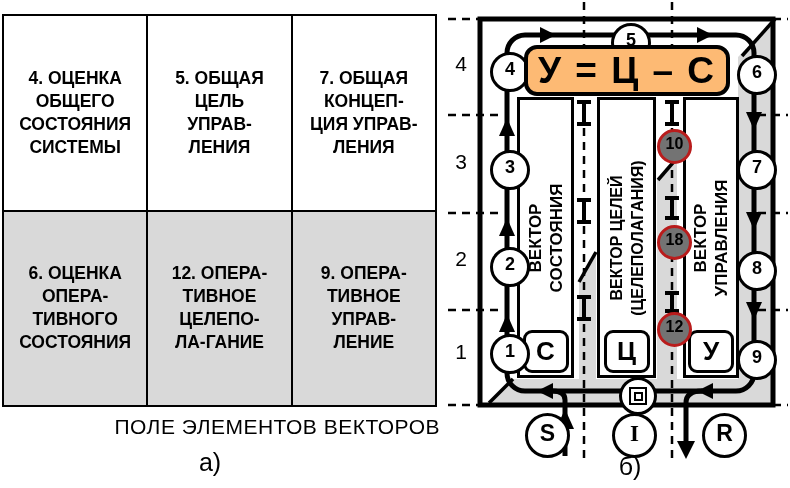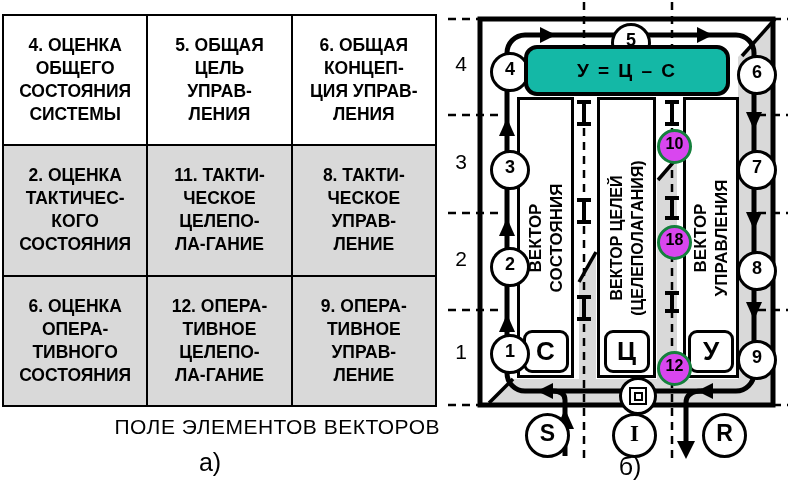--- a/index.html
+++ b/index.html
@@ -16,36 +16,36 @@
   tr.r-gray td{background:#d9d9d9;}
   .tbl-caption{position:absolute;left:0;top:415px;width:440px;text-align:right;
                font-size:21px;letter-spacing:.5px;}
   .fig-label{position:absolute;font-size:25px;}
   #label-a{left:150px;top:448px;width:120px;text-align:center;}
   
   #fig-b{position:absolute;left:440px;top:0;width:350px;height:488px;}
   #fig-b svg{position:absolute;left:0;top:0;}
   .abs{position:absolute;}
   .scale-num{width:26px;text-align:center;font-size:21px;z-index:4;}
-  .formula-box{left:84px;top:45px;width:198px;height:43px;background:#14b8a6;
+  .formula-box{left:84px;top:45px;width:198px;height:43px;background:#fdba74;
                border:4px solid #000;border-radius:13px;z-index:6;
-               text-align:center;font-weight:bold;font-size:19px;line-height:44px;
+               text-align:center;font-weight:bold;font-size:37px;line-height:44px;
                letter-spacing:2px;}
   .col{background:#fff;border:3px solid #000;z-index:3;top:97px;height:275px;}
   .col-title{position:absolute;left:50%;top:50%;
              transform:translate(-50%,-50%) rotate(-90deg);
              white-space:pre-line;text-align:center;font-weight:bold;font-size:17px;
              line-height:21px;}
   .letter-box{position:absolute;left:50%;bottom:2px;transform:translateX(-50%);
               width:40px;height:37px;background:#fff;border:3.5px solid #000;
               border-radius:9px;text-align:center;font-weight:bold;font-size:26px;
               line-height:37px;}
   .node{width:34px;height:34px;background:#fff;border:3px solid #000;border-radius:50%;
         text-align:center;font-weight:bold;font-size:18px;line-height:29px;z-index:5;}
-  .node-sm{width:29px;height:29px;background:#d946ef;border:3px solid #15803d;border-radius:50%;
+  .node-sm{width:29px;height:29px;background:#737373;border:3px solid #b91c1c;border-radius:50%;
         text-align:center;font-weight:bold;font-size:16px;line-height:24px;z-index:5;}
   .node5{z-index:5;}
   .io{width:39px;height:39px;background:#fff;border:3.5px solid #000;border-radius:50%;
       text-align:center;font-weight:bold;font-size:23px;line-height:35px;z-index:5;}
   .io-serif{font-family:"Liberation Serif",serif;}
   .target{left:179px;top:377px;width:32px;height:32px;background:#fff;border:3px solid #000;
           border-radius:50%;z-index:6;display:flex;align-items:center;justify-content:center;}
   .target .sq1{width:14px;height:14px;border:2.5px solid #000;
                display:flex;align-items:center;justify-content:center;}
   .target .sq2{width:5px;height:5px;border:2px solid #000;}
@@ -61,38 +61,24 @@
       <tbody>
           <tr class="r-white">
         <td>4. ОЦЕНКА
 ОБЩЕГО
 СОСТОЯНИЯ
 СИСТЕМЫ</td>
         <td>5. ОБЩАЯ
 ЦЕЛЬ
 УПРАВ-
 ЛЕНИЯ</td>
-        <td>6. ОБЩАЯ
+        <td>7. ОБЩАЯ
 КОНЦЕП-
 ЦИЯ УПРАВ-
 ЛЕНИЯ</td>
-      </tr>
-      <tr class="r-gray">
-        <td>2. ОЦЕНКА
-ТАКТИЧЕС-
-КОГО
-СОСТОЯНИЯ</td>
-        <td>11. ТАКТИ-
-ЧЕСКОЕ
-ЦЕЛЕПО-
-ЛА-ГАНИЕ</td>
-        <td>8. ТАКТИ-
-ЧЕСКОЕ
-УПРАВ-
-ЛЕНИЕ</td>
       </tr>
       <tr class="r-gray">
         <td>6. ОЦЕНКА
 ОПЕРА-
 ТИВНОГО
 СОСТОЯНИЯ</td>
         <td>12. ОПЕРА-
 ТИВНОЕ
 ЦЕЛЕПО-
 ЛА-ГАНИЕ</td>
@@ -224,21 +210,21 @@
     <div class="abs node" style="left:50px;top:247px;">2</div>
     <div class="abs node" style="left:50px;top:334px;">1</div>
 
     <div class="abs node" style="left:297px;top:55px;">6</div>
     <div class="abs node" style="left:297px;top:150px;">7</div>
     <div class="abs node" style="left:297px;top:251px;">8</div>
     <div class="abs node" style="left:297px;top:340px;">9</div>
 
     <div class="abs node-sm" style="left:217px;top:129px;">10</div>
     <div class="abs node-sm" style="left:217px;top:225px;">18</div>
-    <div class="abs node-sm" style="left:217px;top:312px;margin-top:39px;">12</div>
+    <div class="abs node-sm" style="left:217px;top:312px;">12</div>
 
     <div class="abs target">
       <div class="sq1">
         <div class="sq2"></div>
       </div>
     </div>
 
     <div class="abs io" style="left:85px;top:413px;">S</div>
     <div class="abs io io-serif" style="left:172px;top:413px;">I</div>
     <div class="abs io" style="left:262px;top:413px;">R</div>

